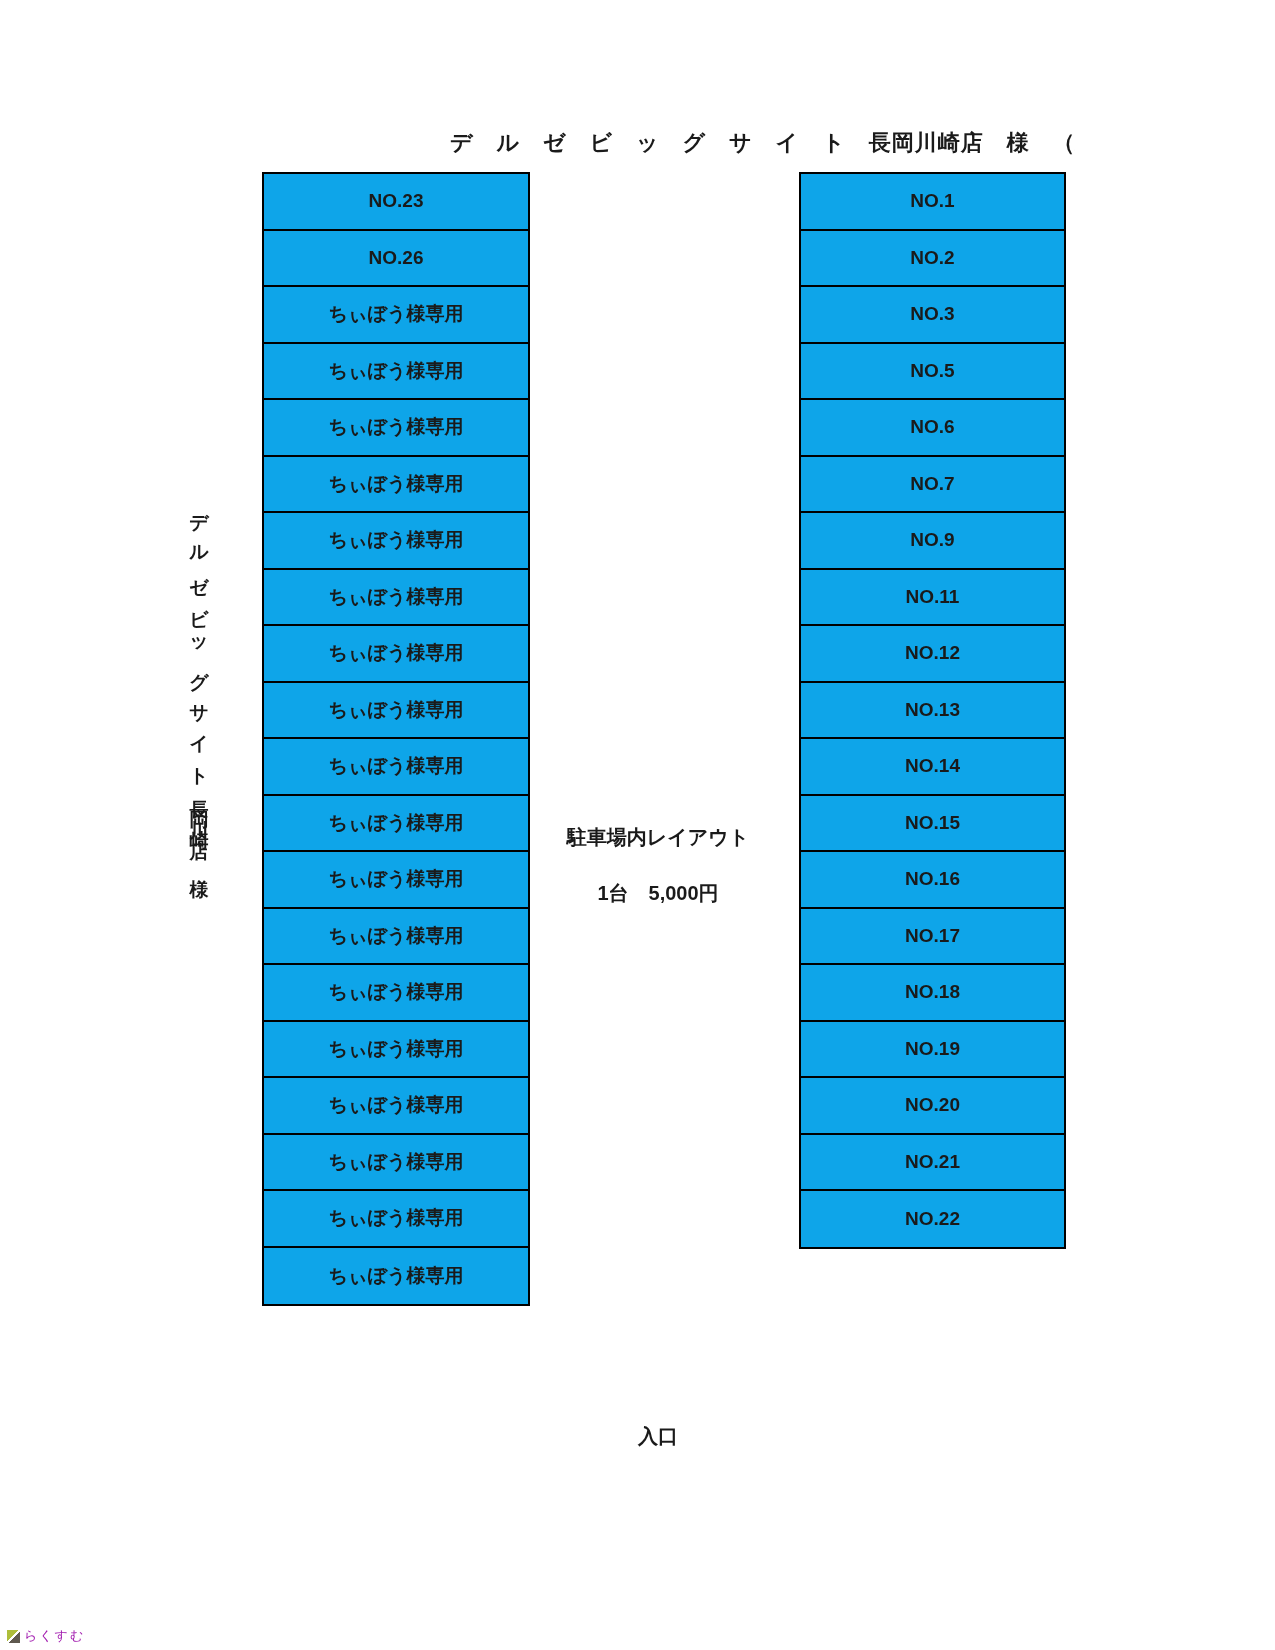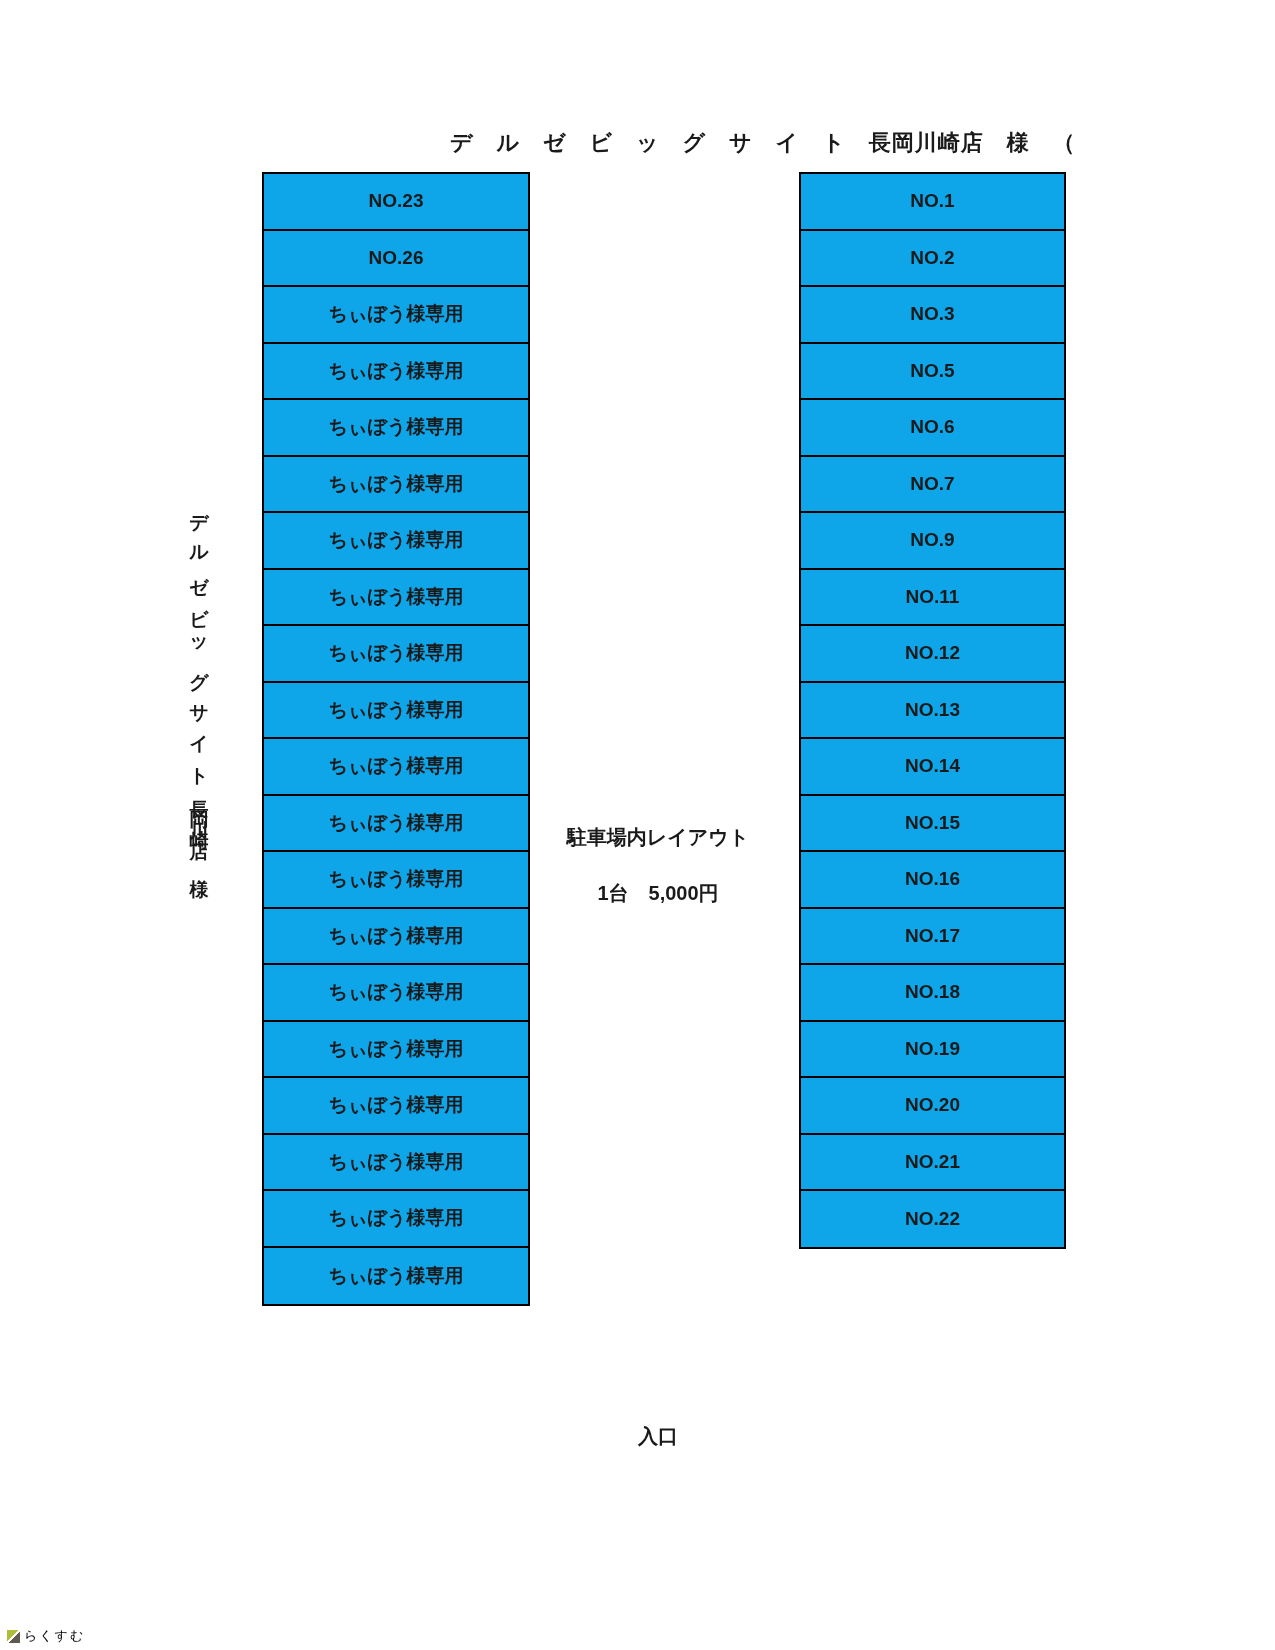--- a/index.html
+++ b/index.html
@@ -141,14 +141,14 @@
   </div>
 
 <div class="center-label layout">駐車場内レイアウト</div>
 
 <div class="center-label price">1台　5,000円</div>
 
 <div class="center-label entrance">入口</div>
 
 <div class="footer-logo">
   <span class="logo-icon" style="background: linear-gradient(135deg, rgb(174, 190, 59) 45%, rgb(255, 255, 255) 45%, rgb(255, 255, 255) 55%, rgb(95, 89, 79) 55%);"></span>
-  <span class="logo-text" style="color: #000000;">らくすむ</span>
+  <span class="logo-text" style="color: #a21caf;">らくすむ</span>
 </div>
 
 </body></html>

